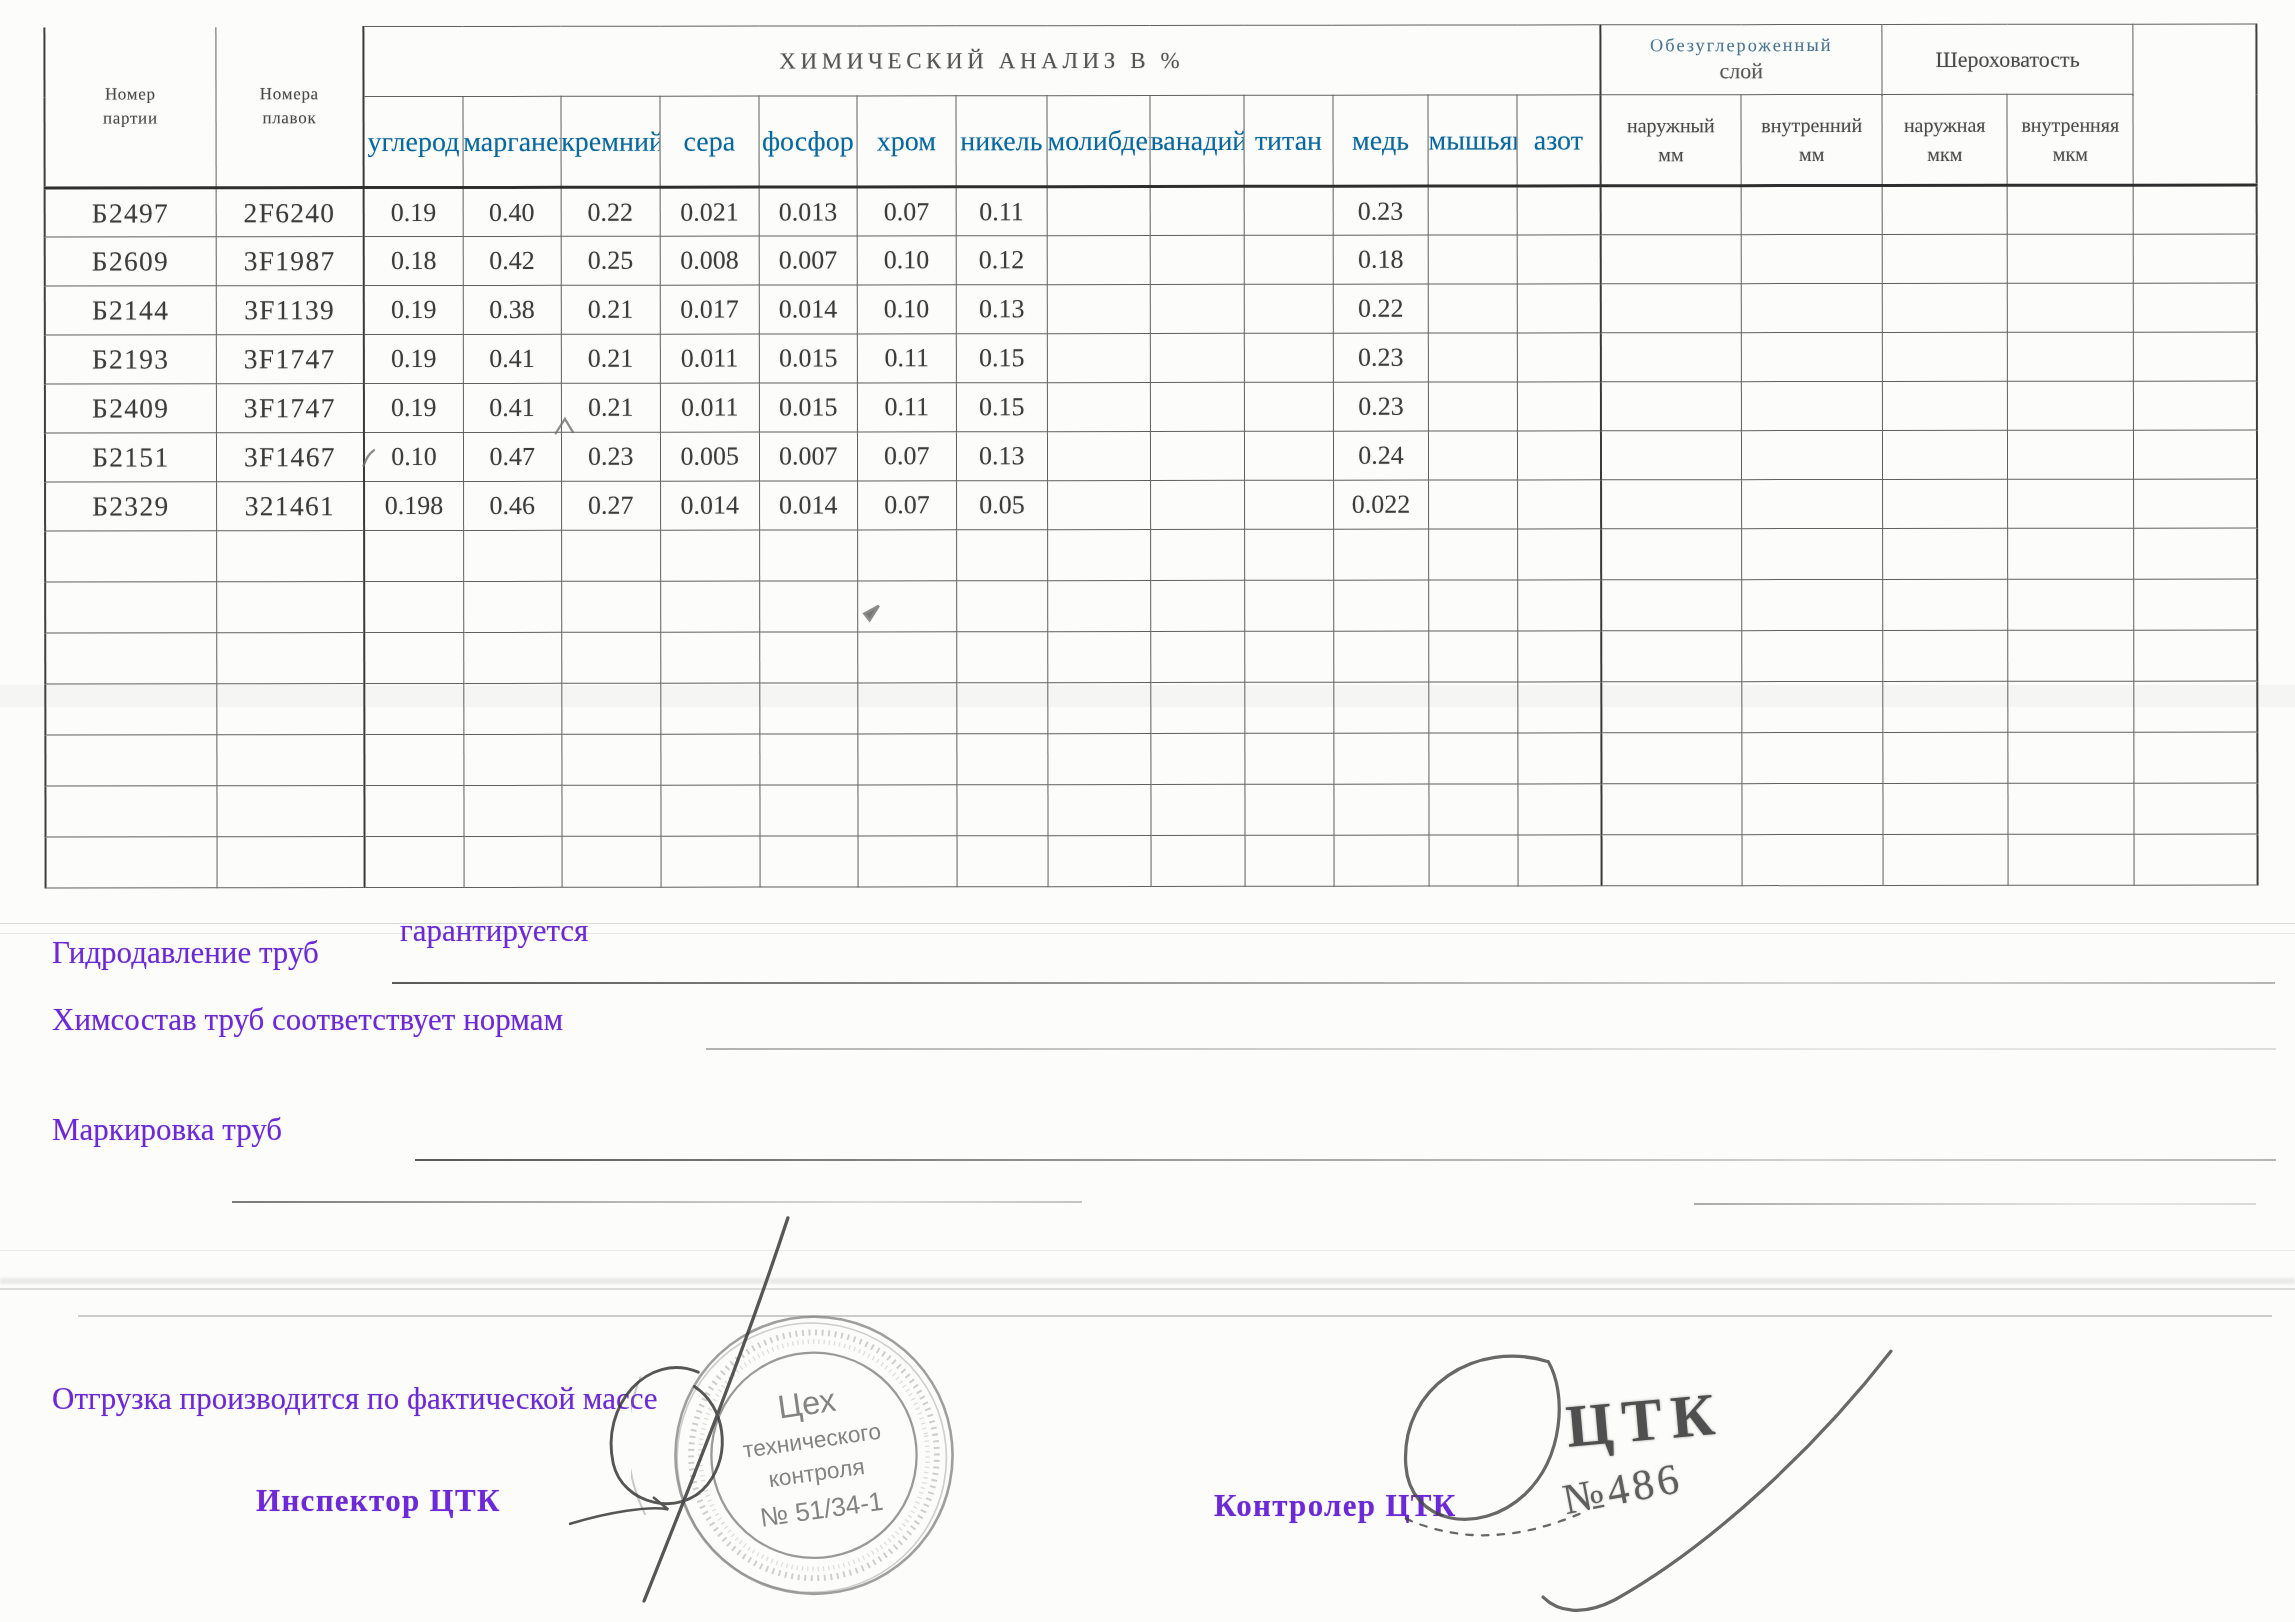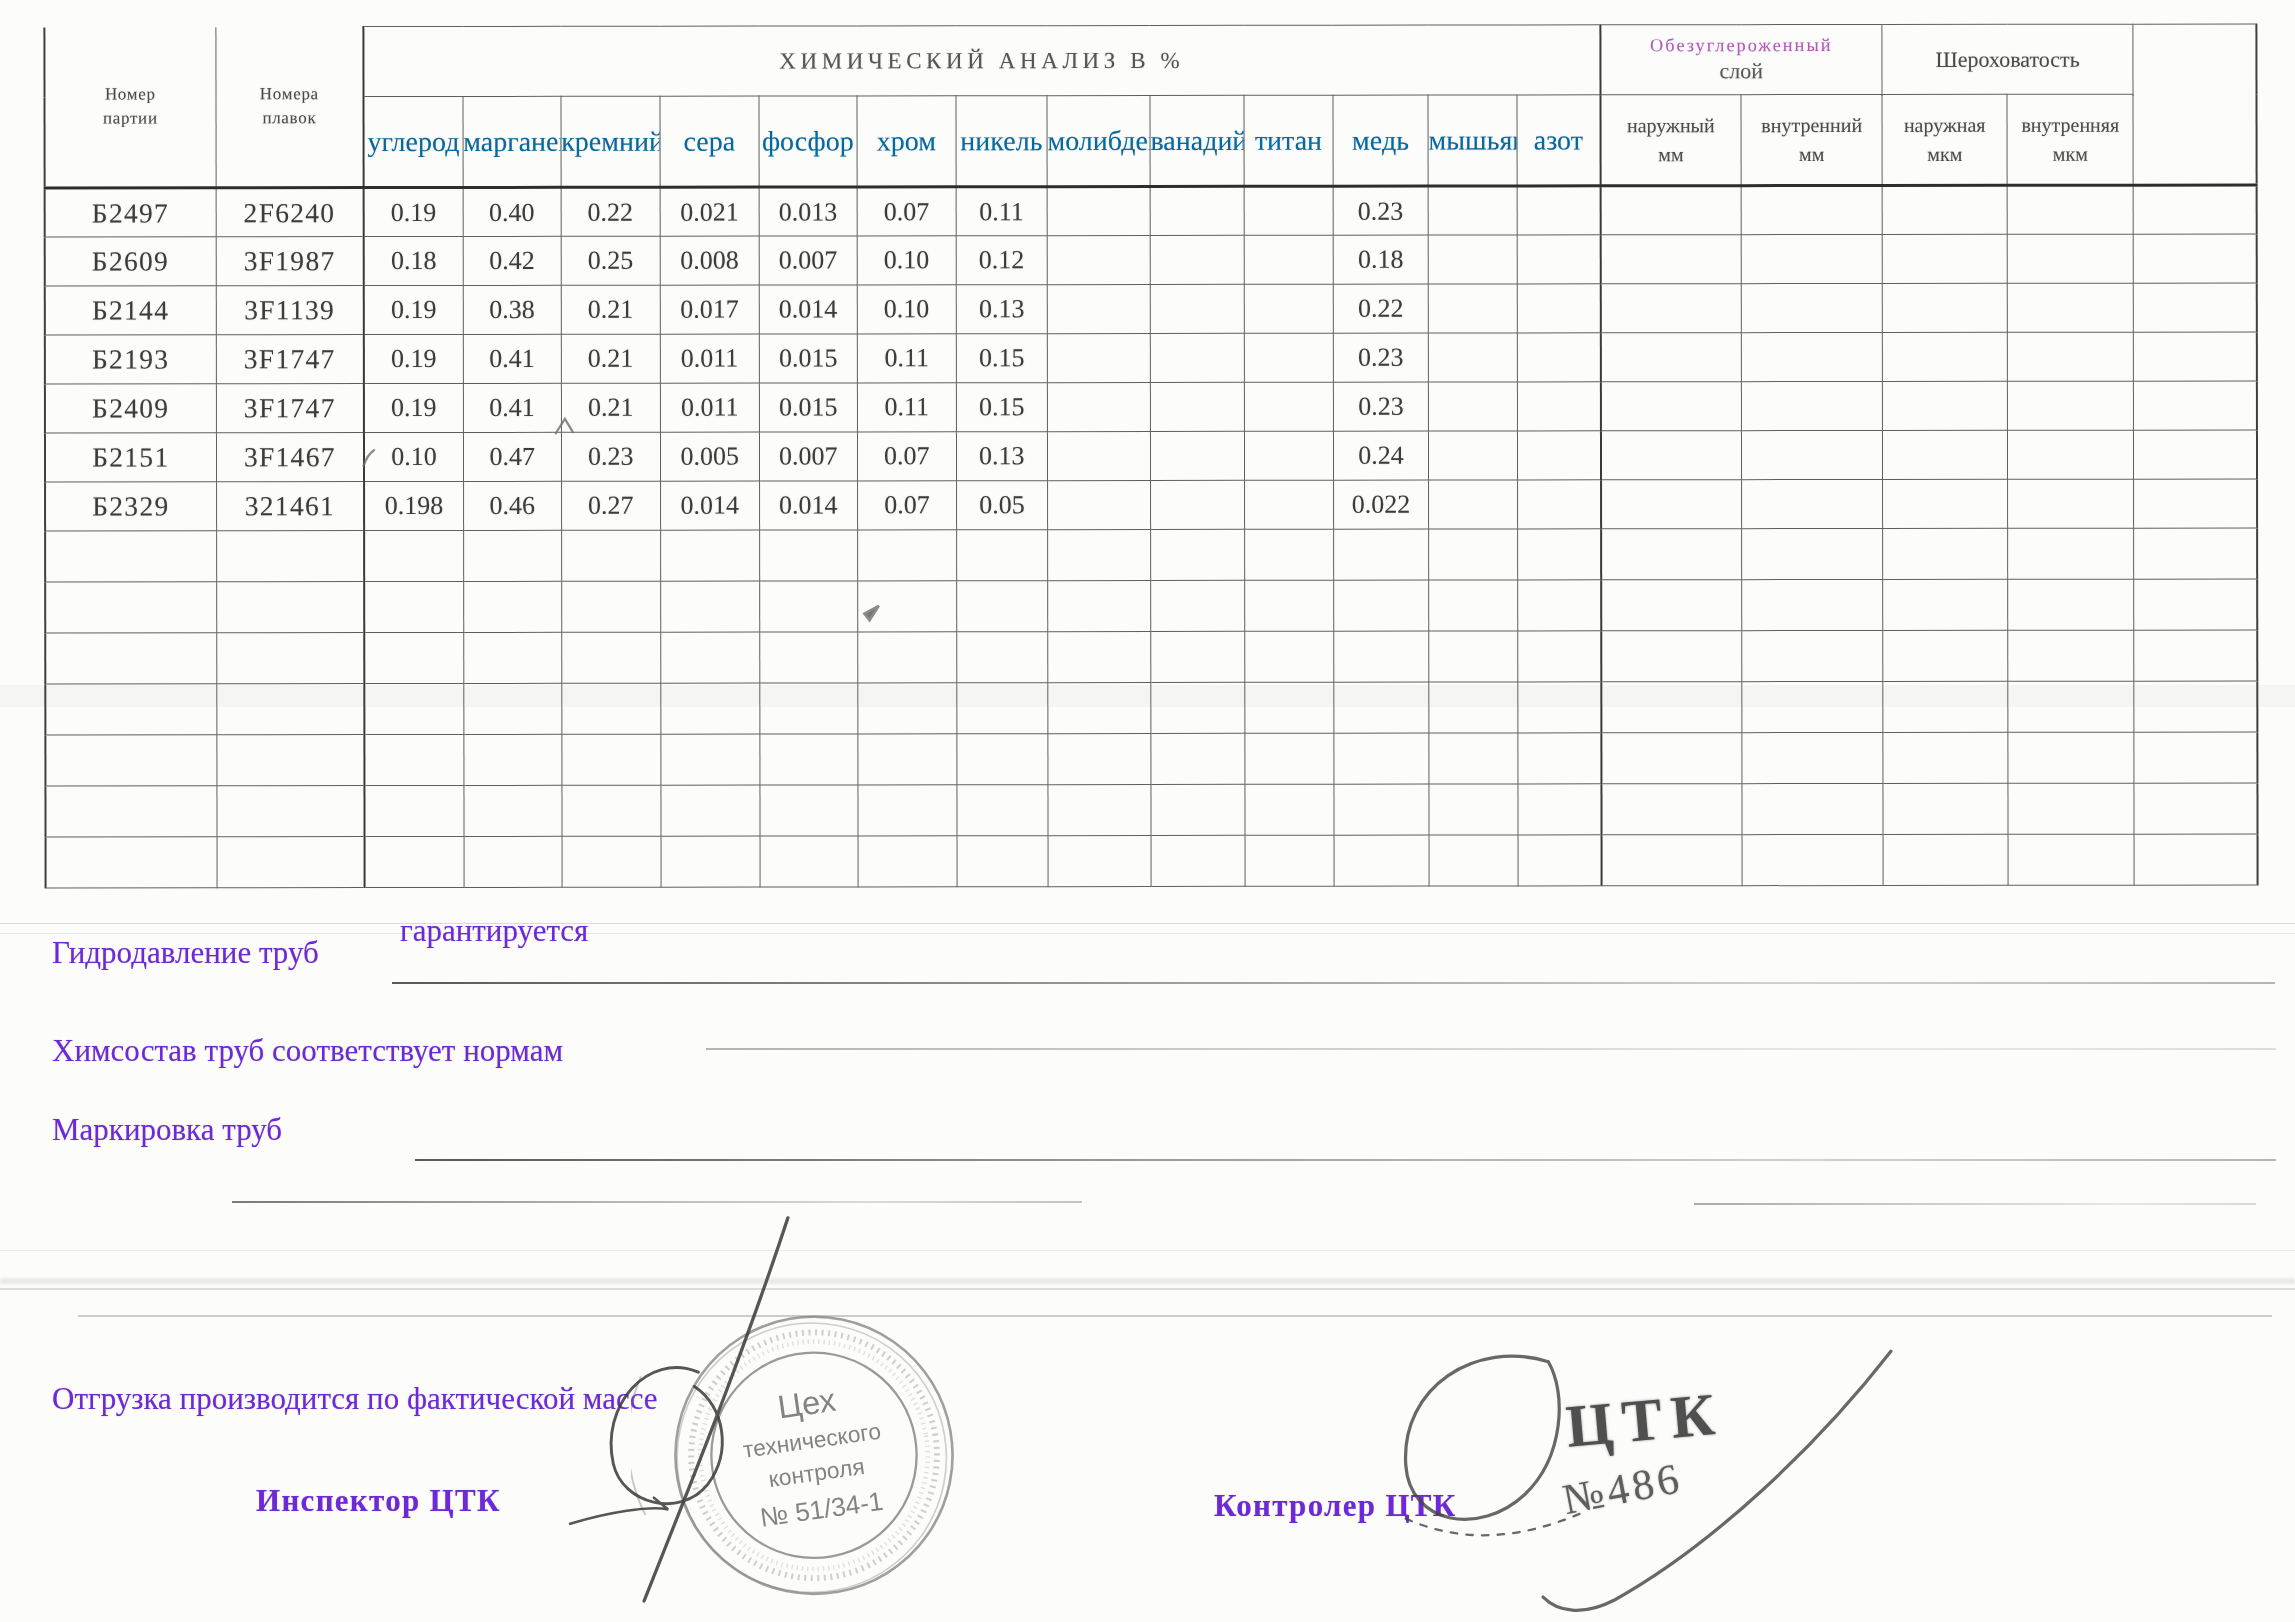--- a/index.html
+++ b/index.html
@@ -28,21 +28,21 @@
   .no-top{border-top:none !important;}
   .top-strong{border-top:2px solid #464646;}
   .left-outer{border-left:2px solid #3f3f3f !important;}
   .right-outer{border-right:2px solid #3f3f3f !important;}
   .v-strong{border-left:2px solid #3a3a3a !important;}
   .pre{white-space:pre-line; line-height:1.45;}
   .hdr-2col{font-size:17px; letter-spacing:0.7px;}
   .chem-title{font-size:23px; letter-spacing:4.6px; vertical-align:middle; color:#555;}
   .el-h{font-size:28px; color:#0369a1;}
   .grp{font-size:22px;}
-  .layer-faint{display:block; font-size:18.3px; color:#a21caf; letter-spacing:2px; opacity:.75;font-family:Liberation Serif, serif;}
+  .layer-faint{display:block; font-size:18.3px; color:#0c4a6e; letter-spacing:2px; opacity:.75;font-family:Liberation Serif, serif;}
   .layer-word{display:block; font-size:22px; color:#585858; margin-top:1.3px;}
   .sub-h{font-size:20px; color:#4c4c4c;}
   tbody td{border-color:#6a6a6a;}
   tbody tr.data-row{height:49px;}
   tbody tr.empty-row{height:51px;}
   tbody tr.empty-row td{border-color:#7d7d7d;}
   tbody tr:last-child td{border-bottom:2.6px solid #3a3a3a;}
   td.batch-cell{font-size:27.5px; letter-spacing:1.3px;margin-left:20px;}
   td.melt-cell{font-size:27.5px; letter-spacing:1.3px;}
   td.value-cell{font-size:26px;}
@@ -451,21 +451,21 @@
   <div class="rule-faint" style="left:0;top:933px;width:2295px;height:1.3px;opacity:.18;"></div>
   <div class="rule-faint" style="left:0;top:1250px;width:2295px;height:1.3px;opacity:.14;"></div>
   <div class="rule-faint" style="left:0;top:1278px;width:2295px;height:5.9px;opacity:.15;filter:blur(1.3px);"></div>
   <div class="rule-faint" style="left:0;top:1288px;width:2295px;height:2px;opacity:.28;"></div>
   <div class="rule-faint" style="left:78px;top:1315px;width:2194px;height:2px;opacity:.42;"></div>
 
   <div class="ftext" style="left:52px;top:935px;">Гидродавление труб</div>
   <div class="ftext" style="left:400px;top:913px;">гарантируется</div>
   <div class="rule" style="left:392px;top:982px;width:1883px;"></div>
 
-  <div class="ftext" style="left:52px;top:1002px;margin-top:31px;">Химсостав труб соответствует нормам</div>
+  <div class="ftext" style="left:52px;top:1002px;">Химсостав труб соответствует нормам</div>
   <div class="rule" style="left:706px;top:1048px;width:1570px;opacity:.45;"></div>
 
   <div class="ftext" style="left:52px;top:1112px;">Маркировка труб</div>
   <div class="rule" style="left:415px;top:1159px;width:1861px;"></div>
 
   <div class="rule" style="left:232px;top:1201px;width:850px;opacity:.8;"></div>
   <div class="rule" style="left:1694px;top:1203px;width:562px;opacity:.5;"></div>
 
   <div class="ftext" style="left:52px;top:1381px;">Отгрузка производится по фактической массе</div>
   <div class="ftext fbold" style="left:256px;top:1483px;">Инспектор  ЦТК</div>

